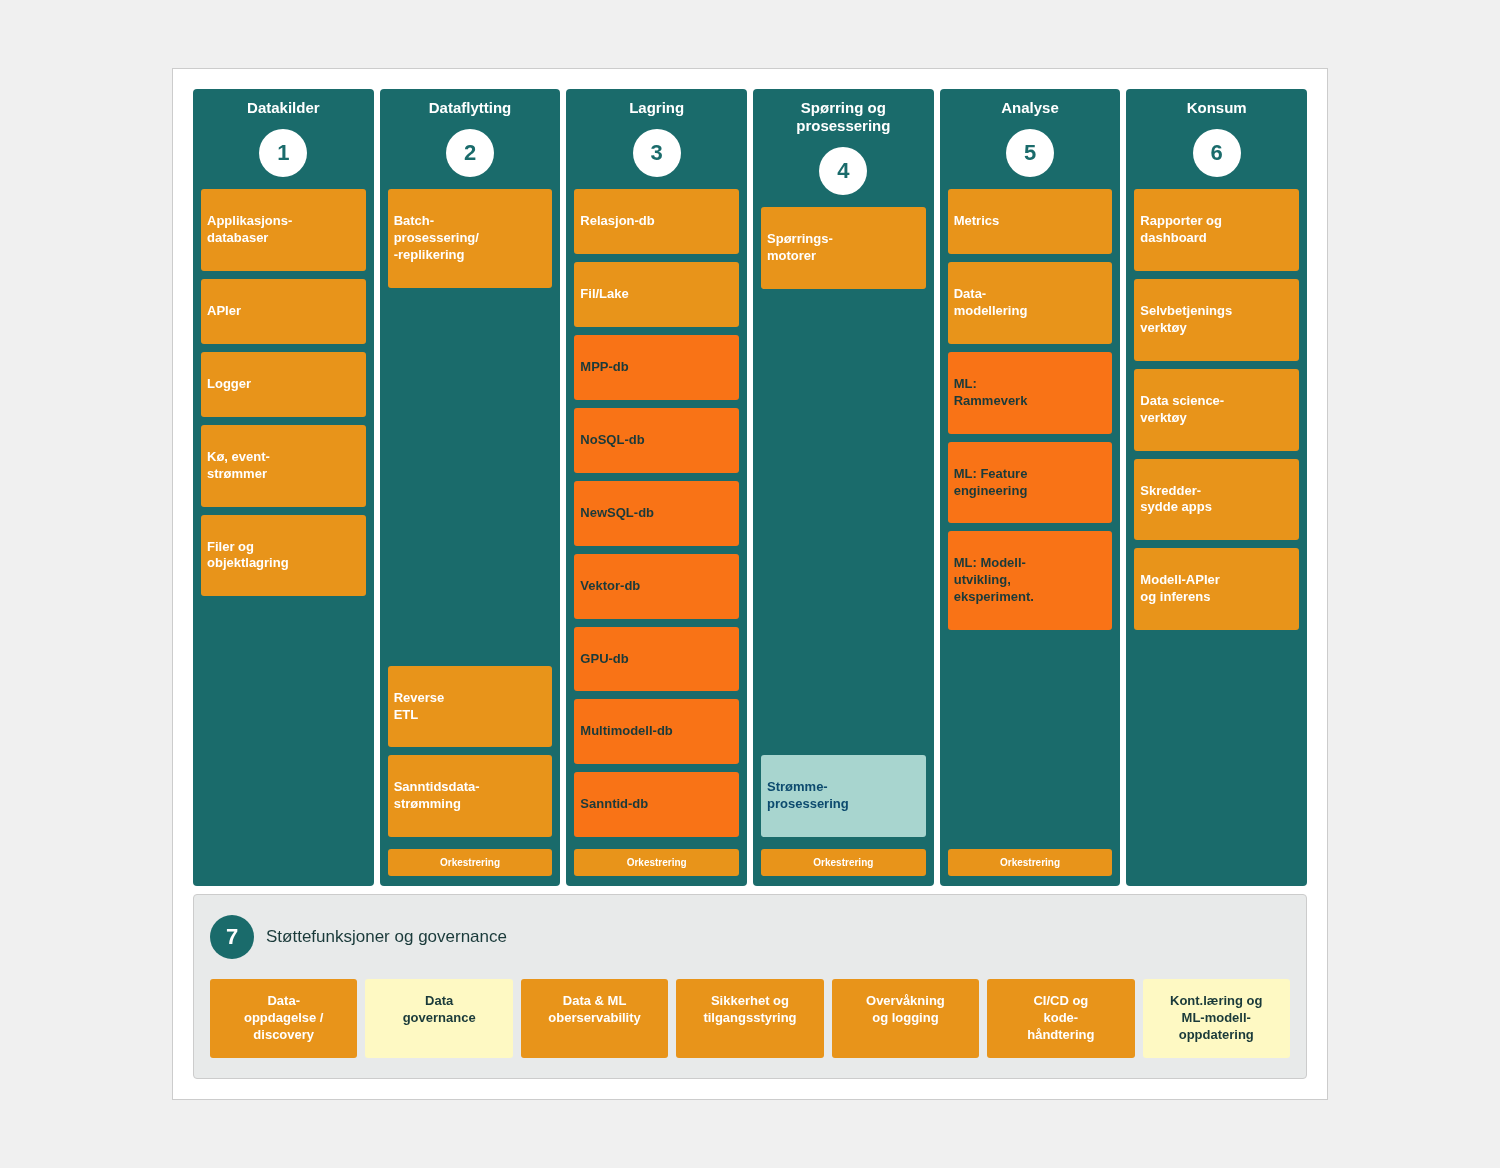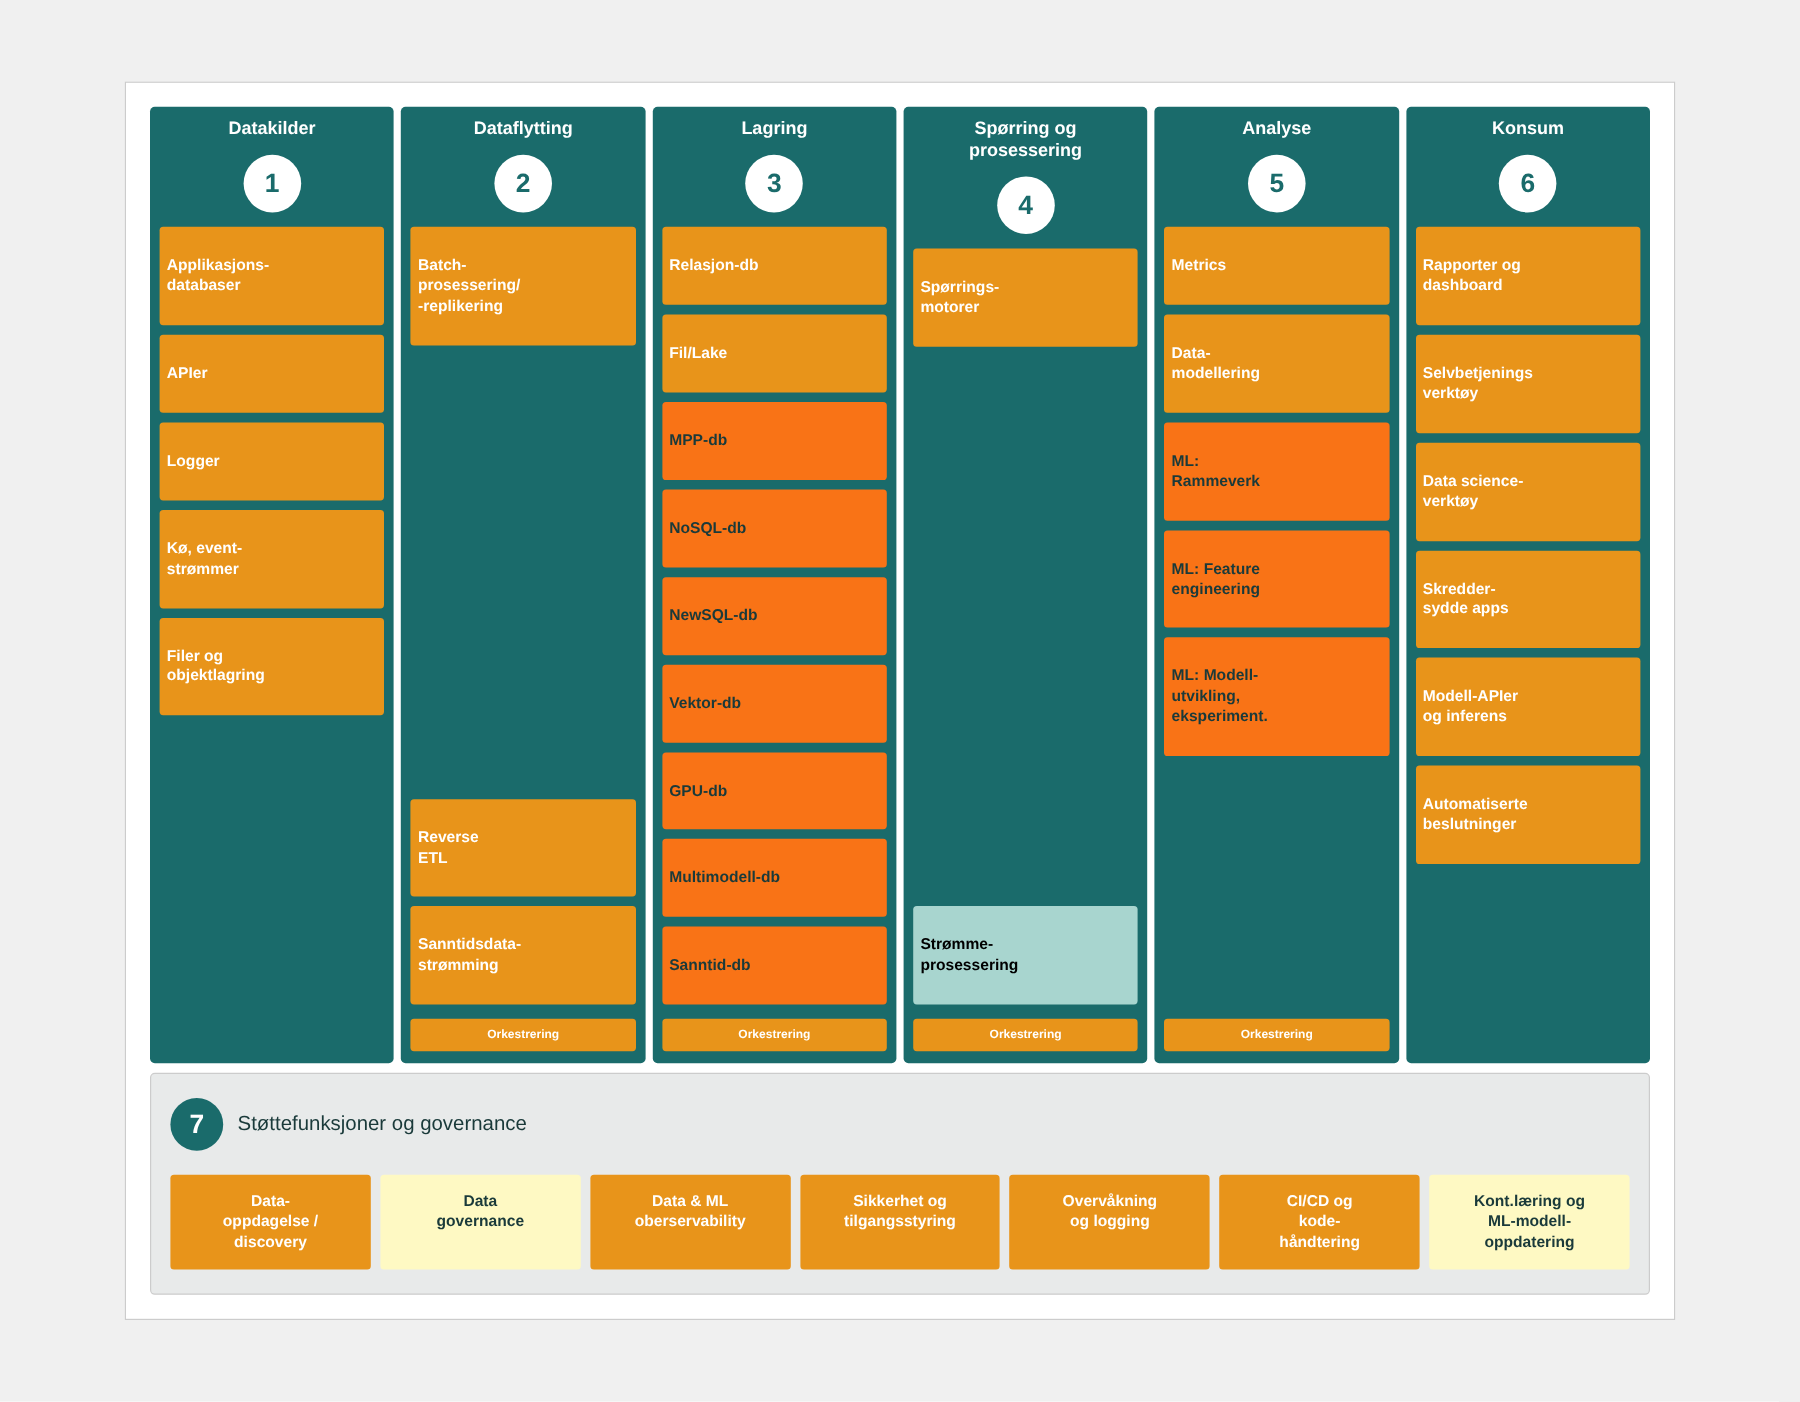--- a/index.html
+++ b/index.html
@@ -6,21 +6,21 @@
     body {
       background: #f0f0f0;
       font-family: Arial, sans-serif;
       display: flex;
       justify-content: center;
       align-items: center;
       min-height: 1168px;
       width: 1500px;
     }
     .outer-wrapper {
-      width: 1292px;
+      width: 1156px;
       background: #fff;
       padding: 20px;
       border: 1px solid #ccc;
     }
     
     .top-section {
       display: flex;
       gap: 6px;
       margin-bottom: 8px;
     }
@@ -66,21 +66,21 @@
     .card-orange {
       background: #e8941a;
       color: #fff;
     }
     .card-gray {
       background: #f97316;
       color: #1a3a3a;
     }
     .card-teal-light {
       background: #a8d5cf;
-      color: #000000;
+      color: #0c4a6e;
     }
     .spacer { flex: 1; }
 
     
     .orkestrering-bar {
       margin-top: 4px;
       width: 100%;
       background: #e8941a;
       color: #fff;
       text-align: center;
@@ -219,21 +219,20 @@
 
     <div class="column col6">
       <div class="col-inner">
         <div class="col-header">Konsum</div>
         <div class="circle-badge">6</div>
         <div class="card card-orange">Rapporter og<br>dashboard</div>
         <div class="card card-orange">Selvbetjenings<br>verktøy</div>
         <div class="card card-orange">Data science-<br>verktøy</div>
         <div class="card card-orange">Skredder-<br>sydde apps</div>
         <div class="card card-orange">Modell-APIer<br>og inferens</div>
-        <div class="card card-orange">Automatiserte<br>beslutninger</div>
         <div class="spacer"></div>
       </div>
     </div>
 
   </div>
 
   <div class="bottom-section">
     <div class="bottom-header">
       <div class="circle-badge" style="background:#1a6b6b; color:#fff; min-width:44px; width:44px; height:44px;">7</div>
       <div class="bottom-title">Støttefunksjoner og governance</div>

